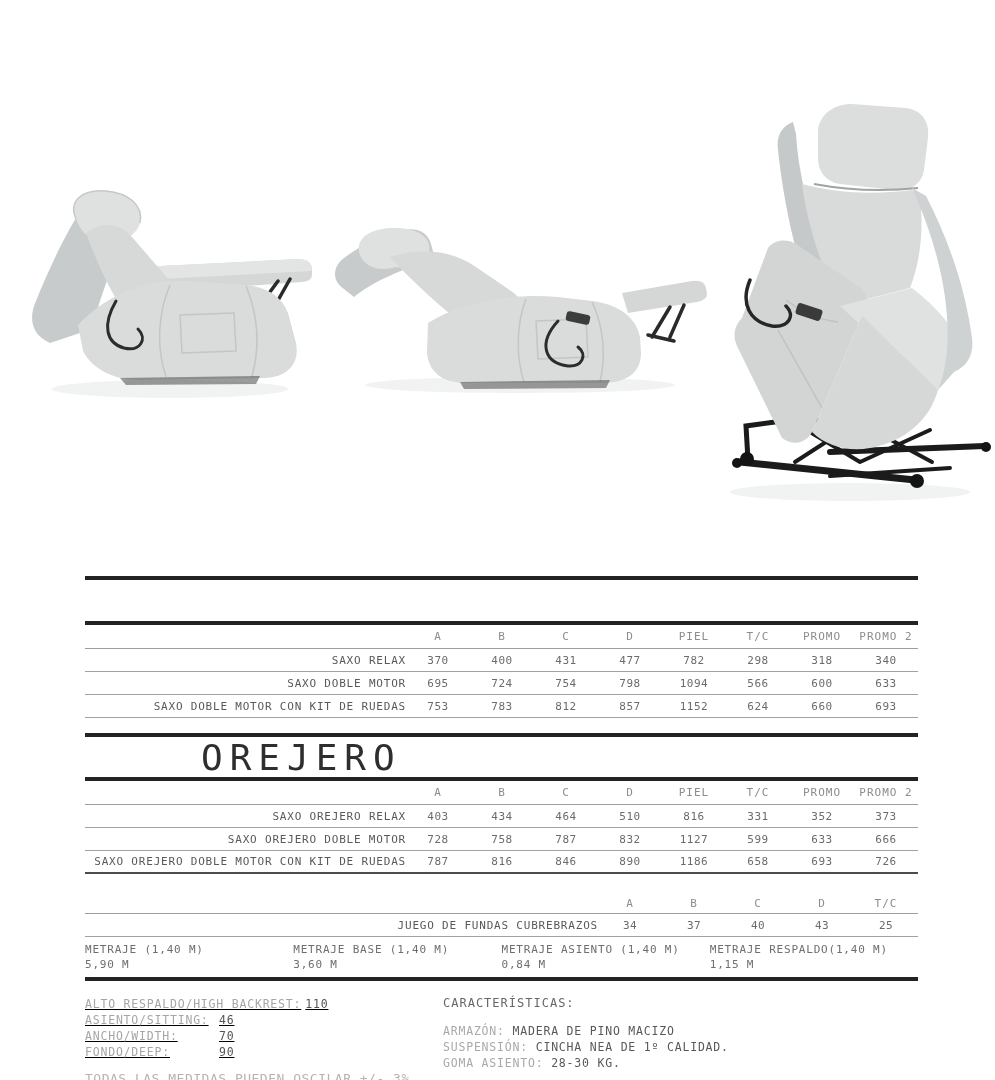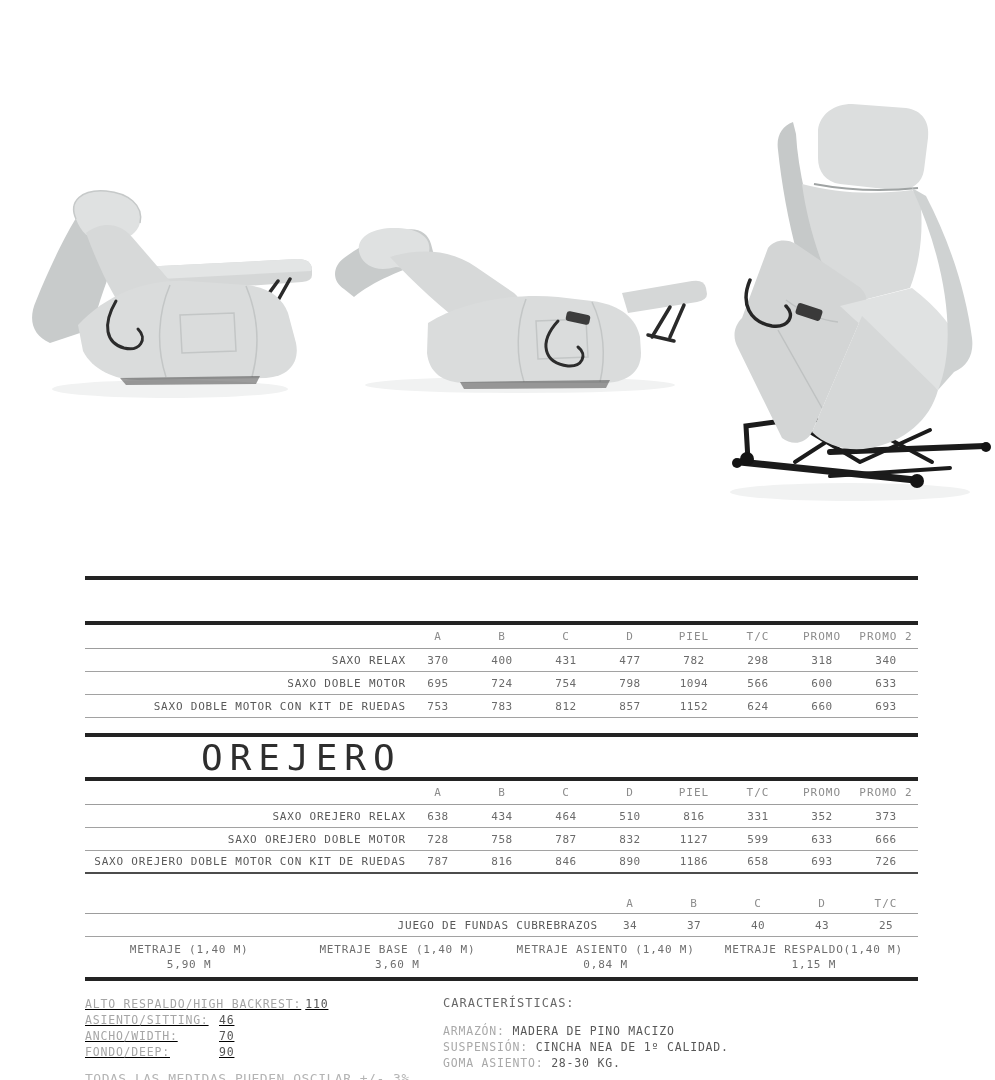--- a/index.html
+++ b/index.html
@@ -28,21 +28,21 @@
   .trow .val{font-size:11px;letter-spacing:0.5px;color:#6b6b6b;text-align:center;}
   .trow.strong-close{border-bottom:2px solid #4c4c4c;}
 
   .title-row{height:40px;display:flex;align-items:center;}
   .section-title{margin-left:116px;font-size:36px;letter-spacing:7px;color:#2e2e2e;white-space:nowrap;}
 
   .mini-head{height:20px;border-bottom:1px solid #9d9d9d;box-sizing:border-box;align-items:end;}
   .mini-head .h{font-size:11px;letter-spacing:1px;color:#8c8c8c;text-align:center;padding-bottom:3px;}
 
   .metraje{display:grid;grid-template-columns:repeat(4,1fr);padding:5px 0;}
-  .metraje .cell{text-align:center;font-size:11px;letter-spacing:0.8px;color:#6e6e6e;line-height:15px;}
+  .metraje .cell{font-size:11px;letter-spacing:0.8px;color:#6e6e6e;line-height:15px;}
 
   
   .bottom{position:absolute;left:85px;top:996px;width:833px;display:flex;}
   .dims{width:358px;}
   .dim-row{display:flex;font-size:11.5px;letter-spacing:0.8px;line-height:16px;white-space:nowrap;text-decoration:underline;}
   .dim-row .dl{color:#a6a6a6;min-width:130px;}
   .dim-row .dv{color:#555555;margin-left:4px;}
   .dims-note{margin-top:11px;font-size:13px;letter-spacing:0.5px;color:#b4b4b4;}
   .chars{flex:1;}
   .chars-title{font-size:12px;letter-spacing:1px;color:#676767;margin-bottom:13px;}
@@ -183,21 +183,21 @@
       <div class="h">B</div>
       <div class="h">C</div>
       <div class="h">D</div>
       <div class="h">PIEL</div>
       <div class="h">T/C</div>
       <div class="h">PROMO</div>
       <div class="h">PROMO 2</div>
     </div>
     <div class="grid8 trow">
       <div class="lbl">SAXO OREJERO RELAX</div>
-      <div class="val">638</div>
+      <div class="val">403</div>
       <div class="val">434</div>
       <div class="val">464</div>
       <div class="val">510</div>
       <div class="val">816</div>
       <div class="val">331</div>
       <div class="val">352</div>
       <div class="val">373</div>
     </div>
     <div class="grid8 trow">
       <div class="lbl">SAXO OREJERO DOBLE MOTOR</div>

